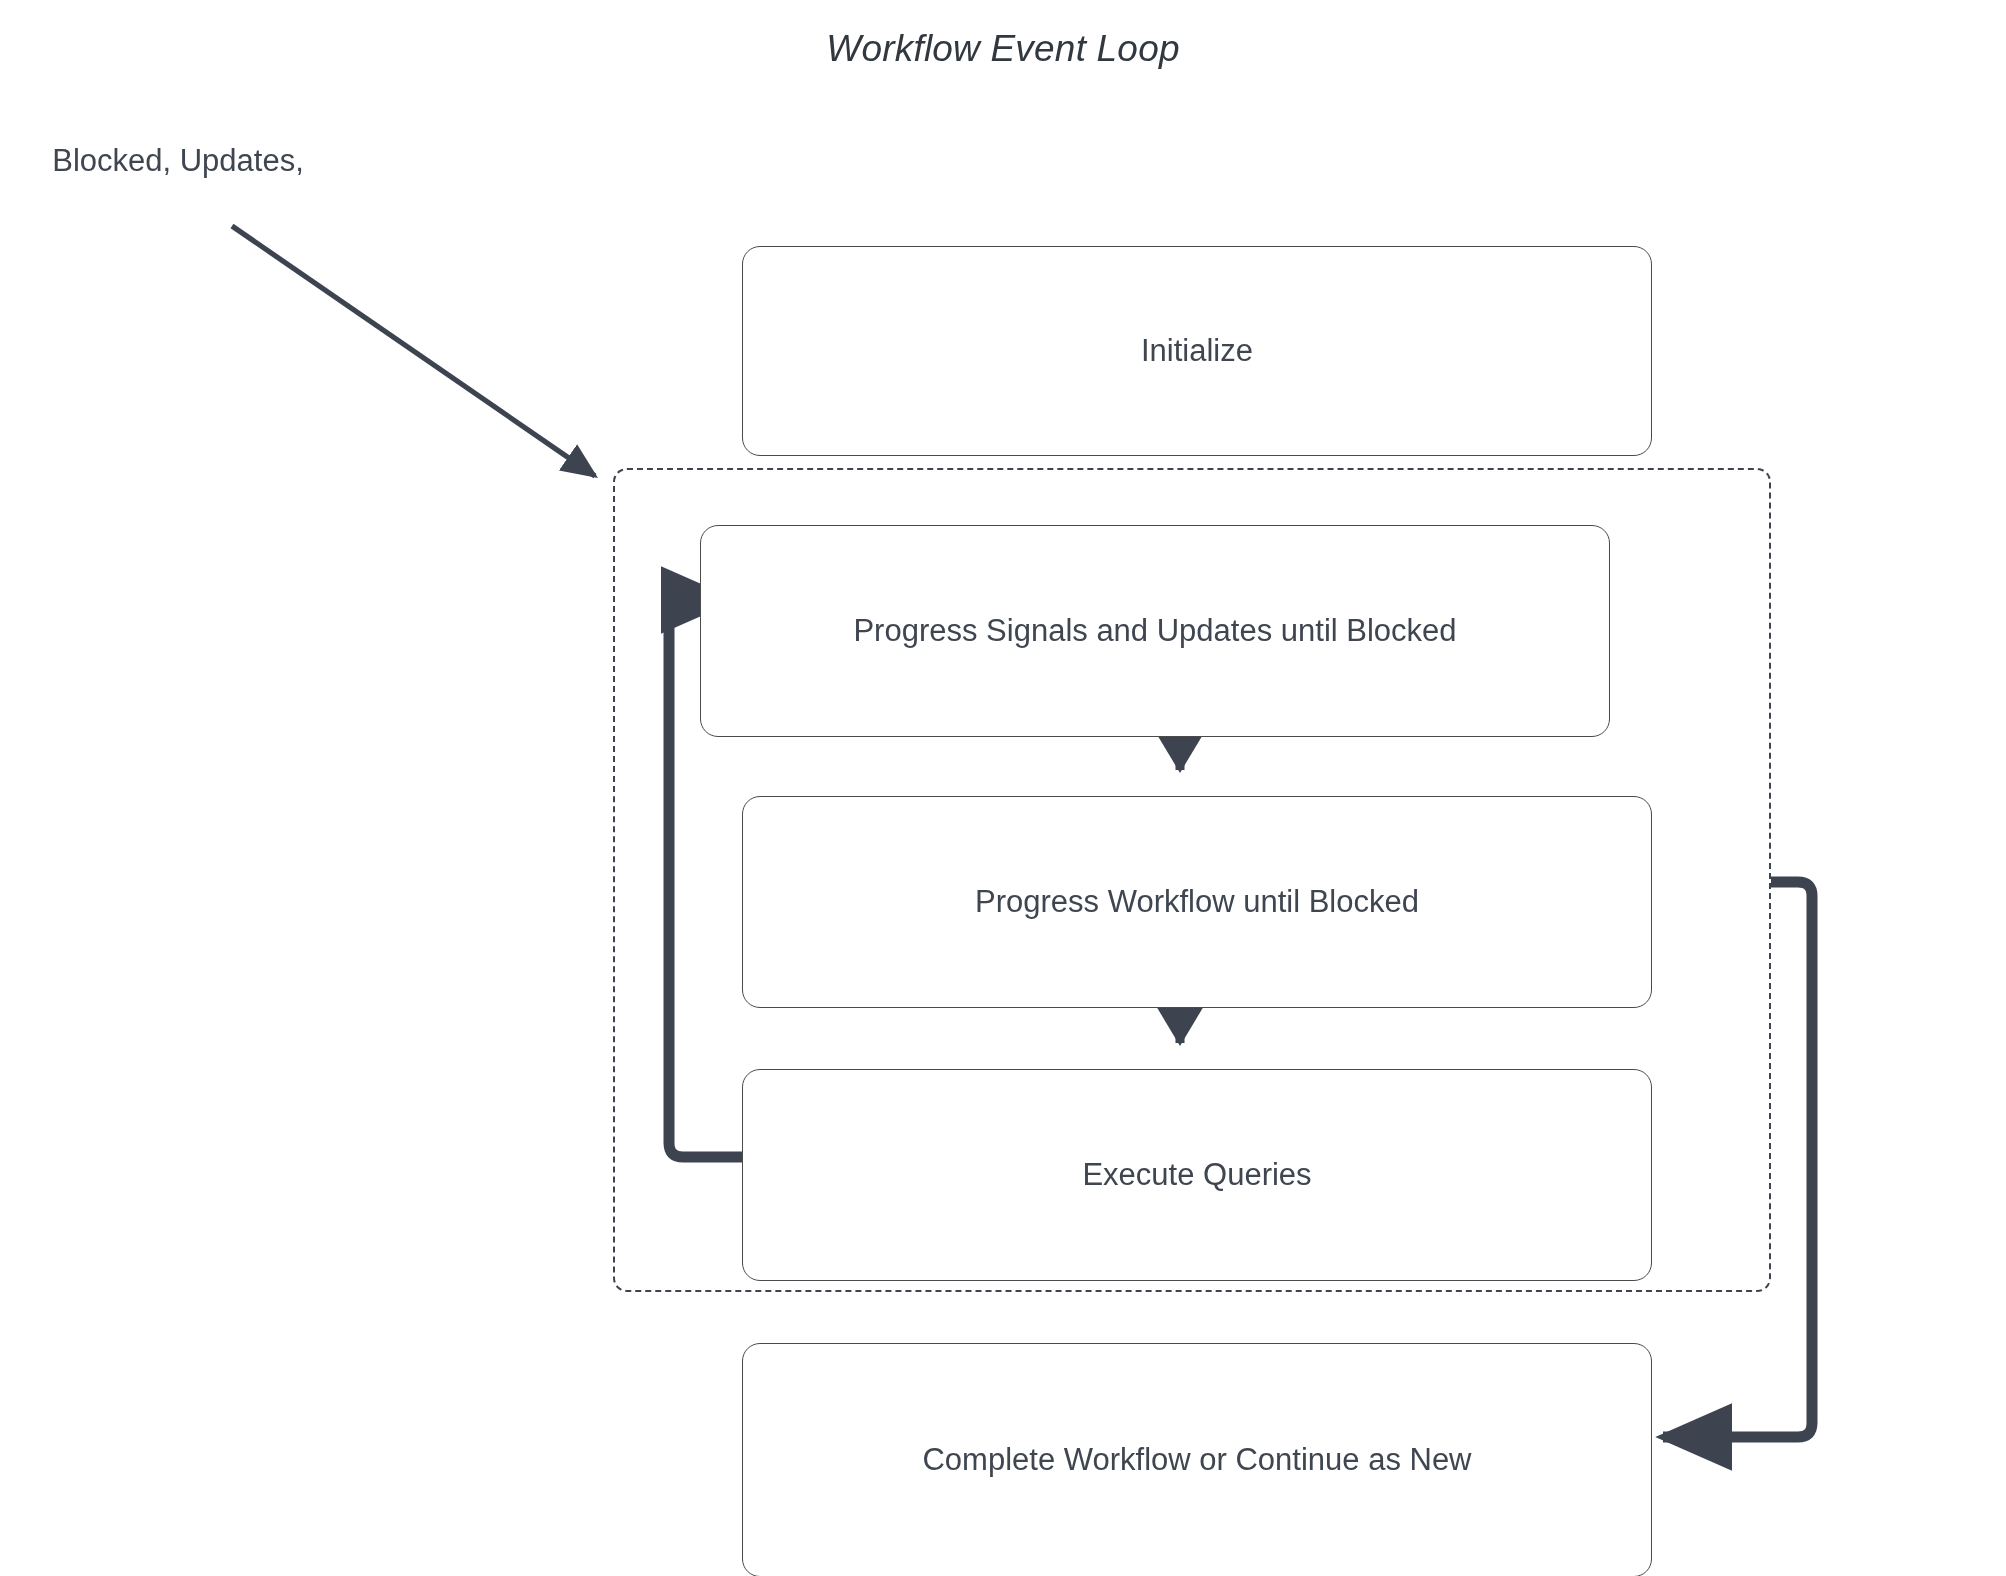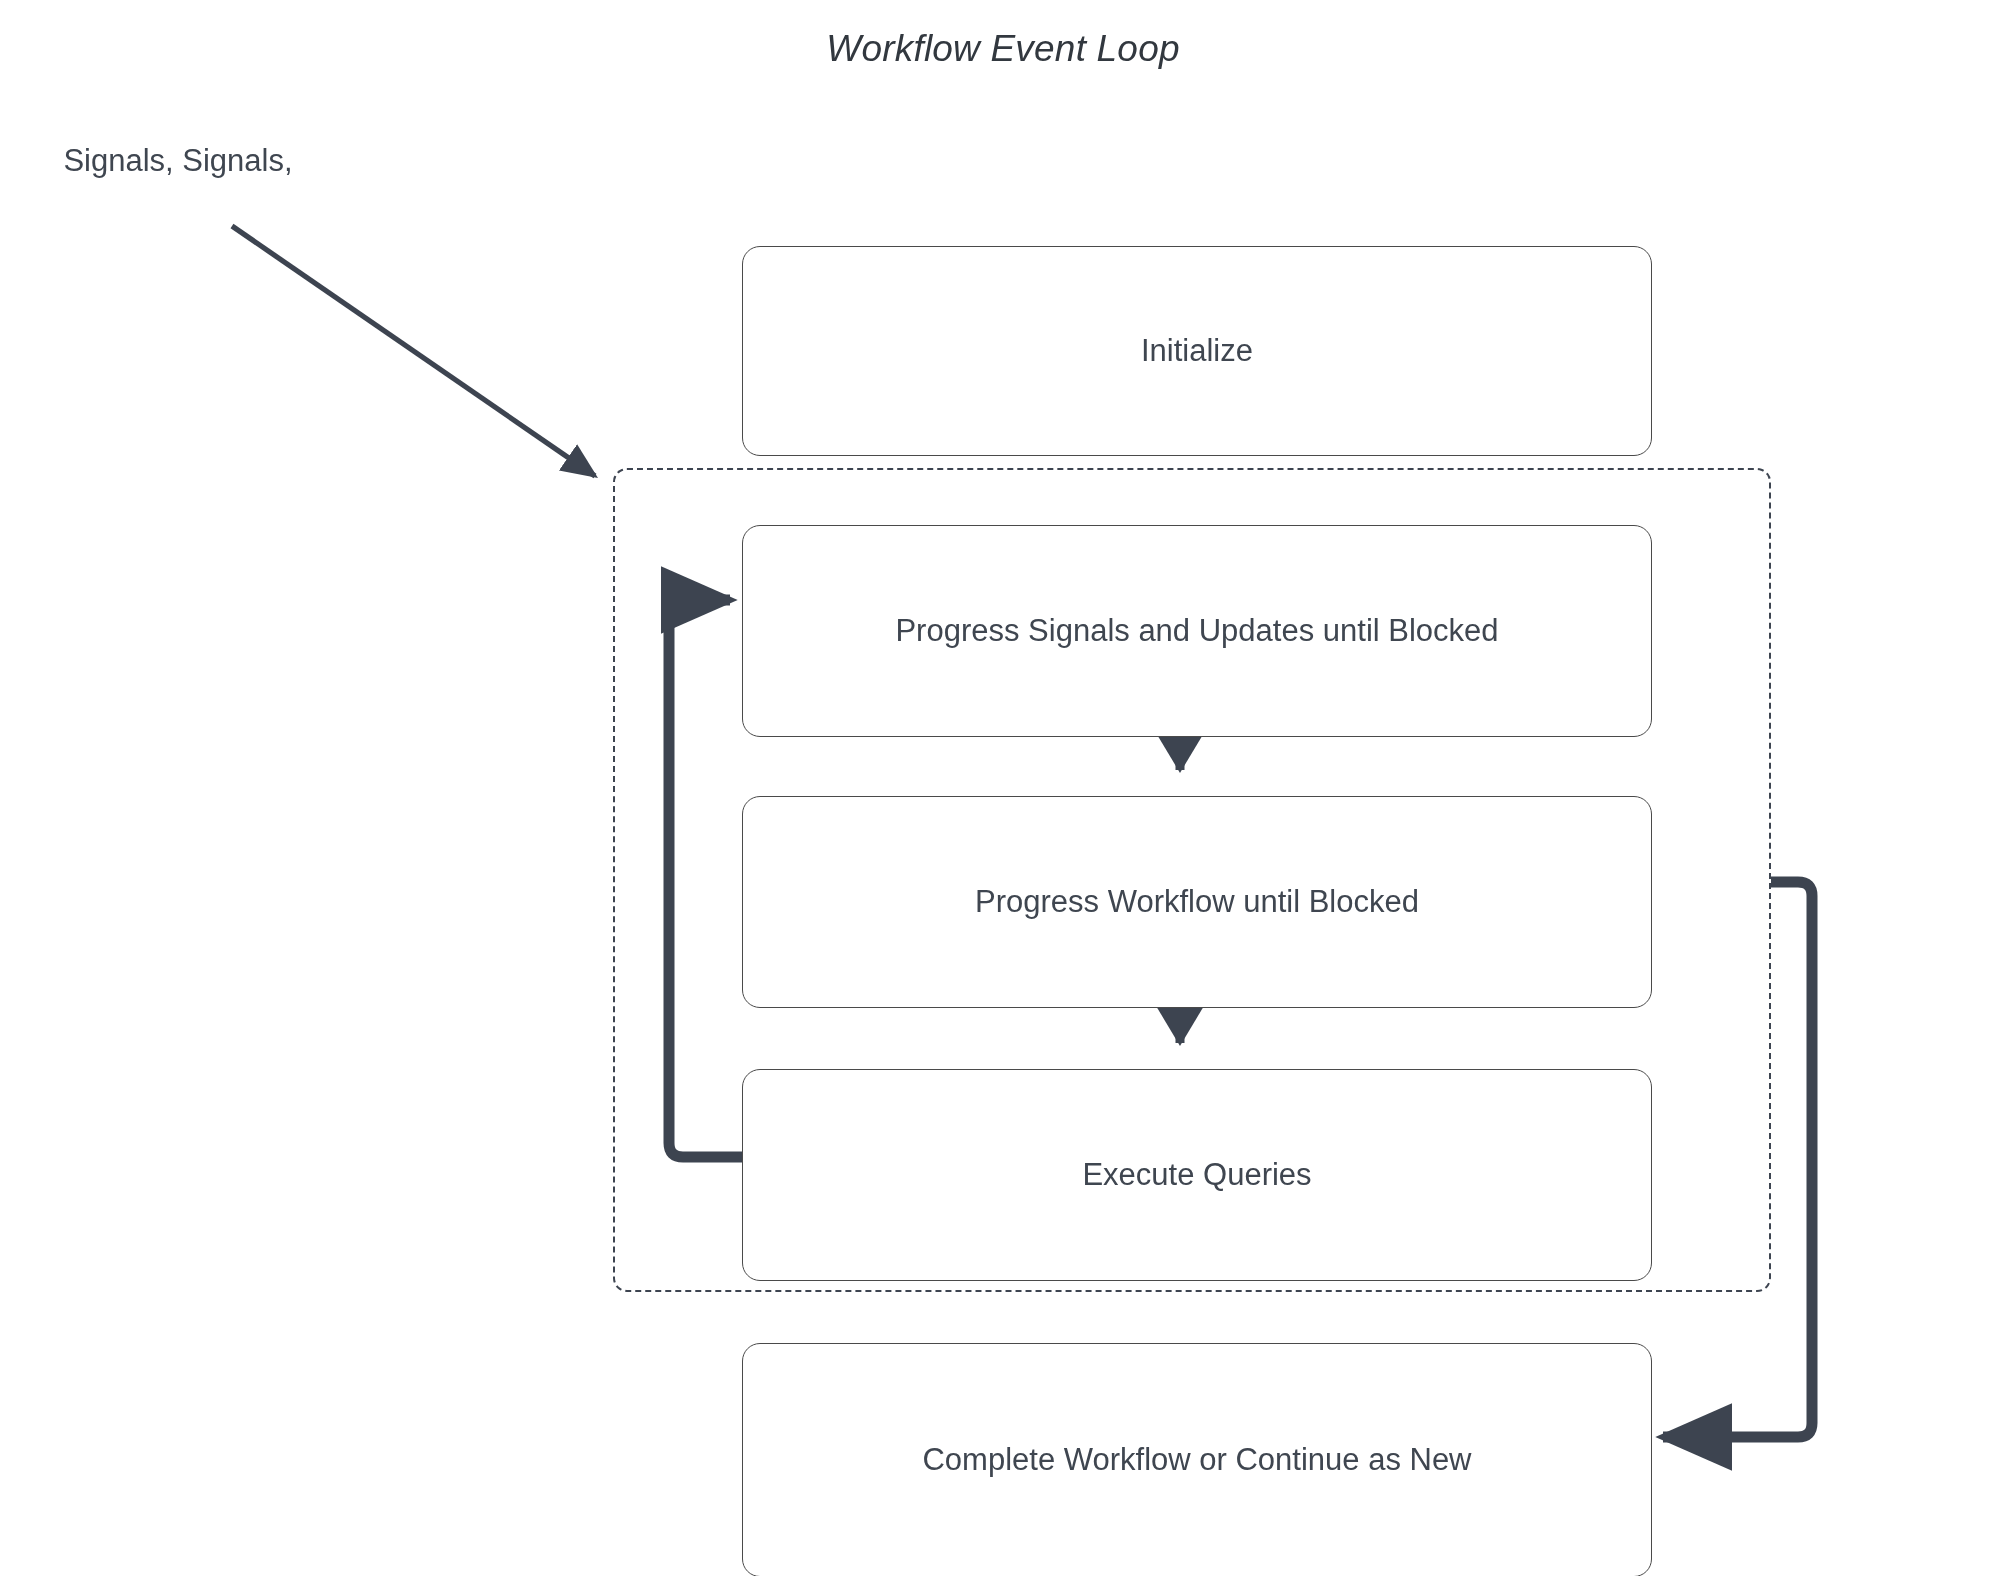--- a/index.html
+++ b/index.html
@@ -70,35 +70,35 @@
   }
   .loop-container {
     position: absolute;
     box-sizing: border-box;
     border: 2.4px dashed #3d4450;
     border-radius: 14px;
     background: transparent;
   }
   
   #node-initialize        { left: 742px;  top: 228px;  width: 910px; height: 210px; }
-  #node-progress-signals  { left: 742px;  top: 507px;  width: 910px; height: 212px; }
+  #node-progress-signals  { left: 700px;  top: 507px;  width: 910px; height: 212px; }
   #node-progress-workflow { left: 742px;  top: 778px;  width: 910px; height: 212px; }
   #node-execute-queries   { left: 742px;  top: 1051px; width: 910px; height: 212px; }
   #node-complete-workflow { left: 742px;  top: 1325px; width: 910px; height: 234px; }
   #loop-container         { left: 613px;  top: 468px;  width: 1158px; height: 824px; }
 </style>
 </head>
 <body>
 
 <div id="canvas">
 
   <div class="diagram-title">Workflow Event Loop</div>
 
   <div class="ext-label">
-    <div>Signals, Signals,</div>
+    <div>Blocked, Updates,</div>
   </div>
 
   <svg id="edges" viewBox="0 0 2006 1576" width="2006" height="1576" xmlns="http://www.w3.org/2000/svg">
     <defs>
       <marker id="arrow-thin" viewBox="0 0 10 10" refX="9" refY="5" markerWidth="7" markerHeight="7" orient="auto-start-reverse">
         <path d="M 0 0.6 L 10 5 L 0 9.4 z" fill="#3d4450"></path>
       </marker>
       <marker id="arrow-wide" viewBox="0 0 10 12" refX="9.4" refY="6" markerWidth="5.4" markerHeight="6.4" orient="auto-start-reverse">
         <path d="M 0 0 L 10 6 L 0 12 z" fill="#3d4450"></path>
       </marker>

